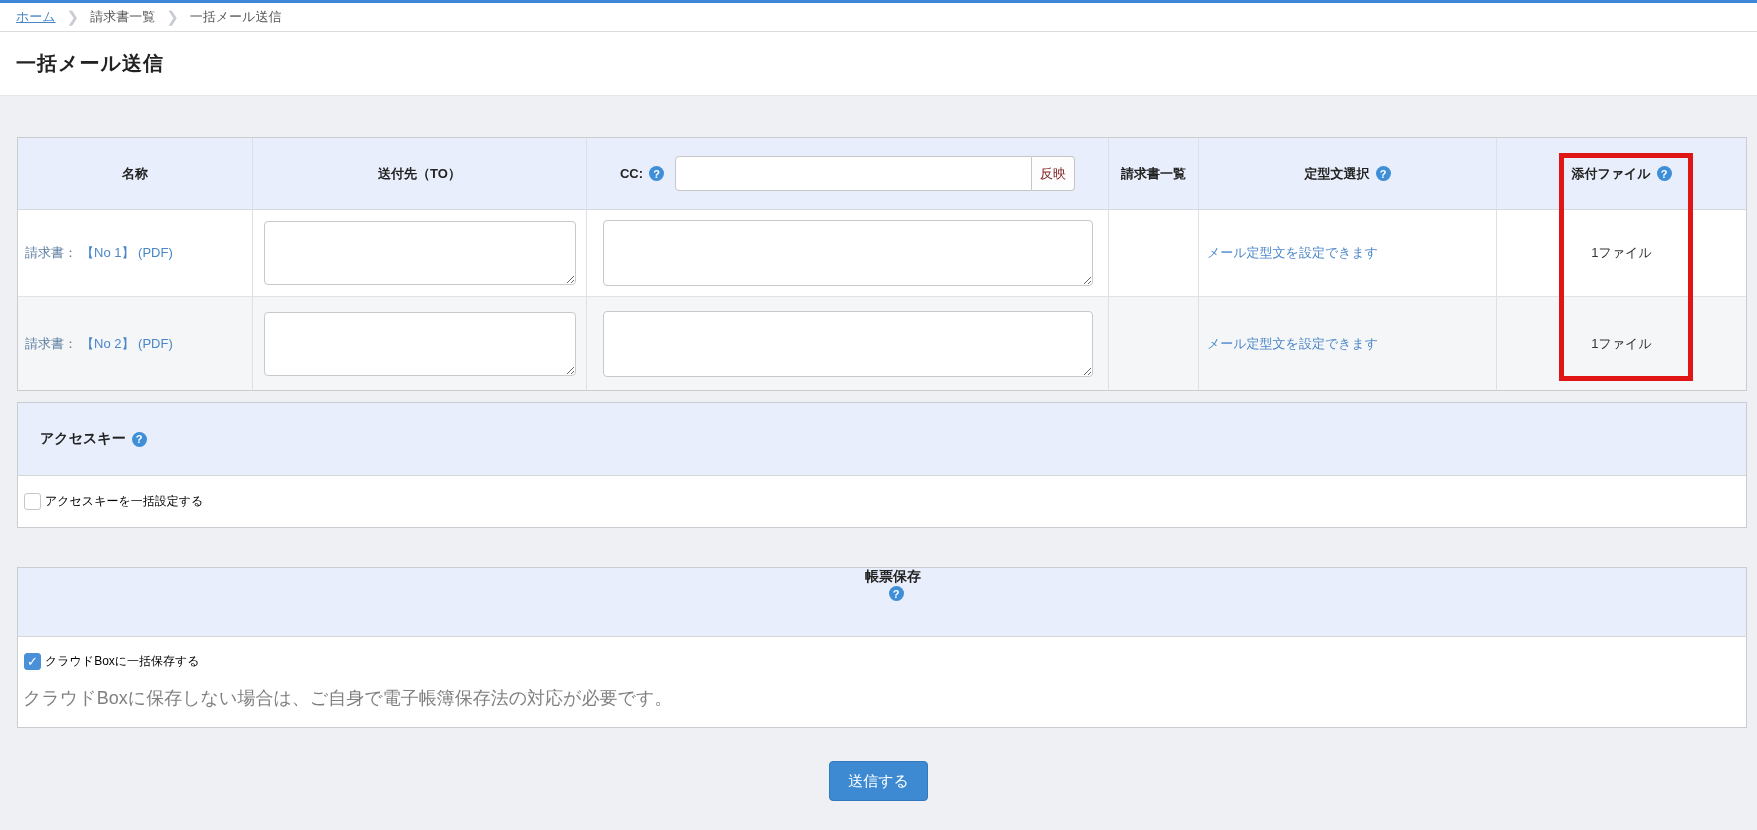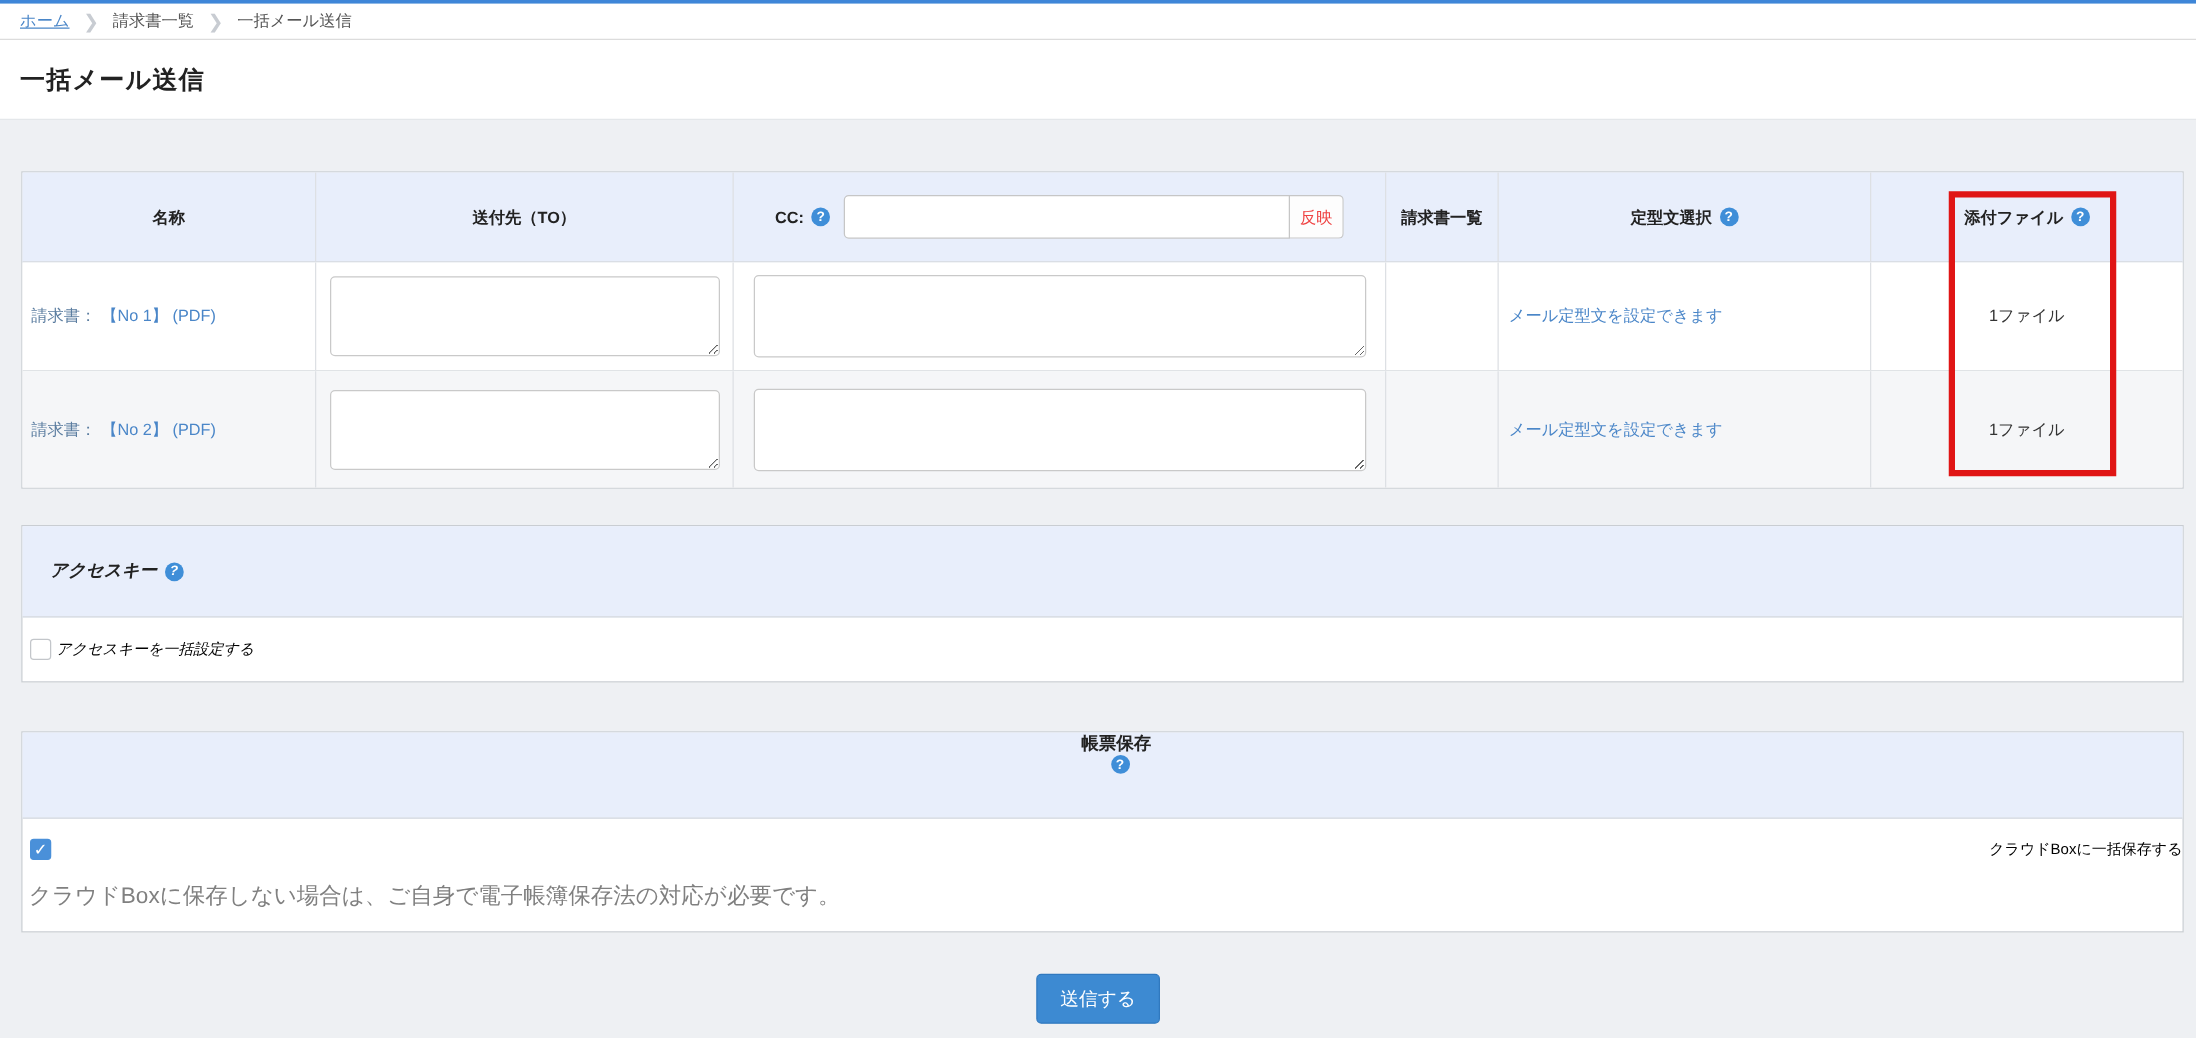--- a/index.html
+++ b/index.html
@@ -68,45 +68,45 @@
   .name-link { margin-left: 4px; }
   .cc-group { display: flex; align-items: center; }
   .cc-label { font-weight: bold; color: #222; }
   .cc-input {
     width: 357px; height: 35px; margin-left: 11px;
     border: 1px solid #c6c6c6; border-radius: 4px 0 0 4px;
     padding: 0 8px; font-size: 13px; background: #fff; outline: none;
     font-family: "Liberation Sans", sans-serif;
   }
   .cc-apply-btn {
-    height: 35px; padding: 0 8px; font-size: 13px; color: #ef4444;
+    height: 35px; padding: 0 8px; font-size: 13px; color: #7f1d1d;
     background: #fdfdfd; border: 1px solid #c6c6c6; border-left: none;
     border-radius: 0 4px 4px 0; cursor: pointer;
     font-family: Liberation Sans, sans-serif;
   }
   textarea.mail-ta {
     border: 1px solid #c9c9c9; border-radius: 4px; background: #fff;
     resize: both; outline: none; font-family: "Liberation Sans", sans-serif;
     font-size: 13px; padding: 4px 6px;
   }
   .ta-to { width: 312px; height: 64px; }
   .ta-cc { width: 490px; height: 66px; }
   .attach-highlight {
     position: absolute; left: 1541px; top: 15px;
     width: 134px; height: 228px;
     border: 5px solid #e01515; pointer-events: none; z-index: 5;
   }
 
   
-  .access-box { margin-top: 29px; font-style: italic; }
+  .access-box { margin-top: 11px; }
   .access-box .box-header { height: 73px; }
   .access-body { height: 51px; display: flex; align-items: center; padding-left: 6px; }
   .report-box { margin-top: 39px; }
   .report-box .box-header { height: 69px; flex-direction: column; }
-  .report-check-row { height: 49px; display: flex; align-items: center; padding-left: 6px; justify-content: space-between; }
+  .report-check-row { height: 49px; display: flex; align-items: center; padding-left: 6px; }
   .report-note-row { height: 41px; display: flex; align-items: flex-start; padding-left: 5px; font-size: 18px; color: #808080; }
   .checkbox {
     width: 17px; height: 17px; border: 1px solid #c3c6ca; border-radius: 3px;
     background: #fff; display: inline-flex; align-items: center; justify-content: center;
     cursor: pointer; flex: 0 0 auto;
   }
   .checkbox.checked { background: #4a90d9; border-color: #4a90d9; }
   .checkbox.checked::after { content: "✓"; color: #fff; font-size: 13px; font-weight: bold; line-height: 1; }
   .check-label { font-size: 12px; color: #000000; margin-left: 4px; cursor: pointer; }
 

